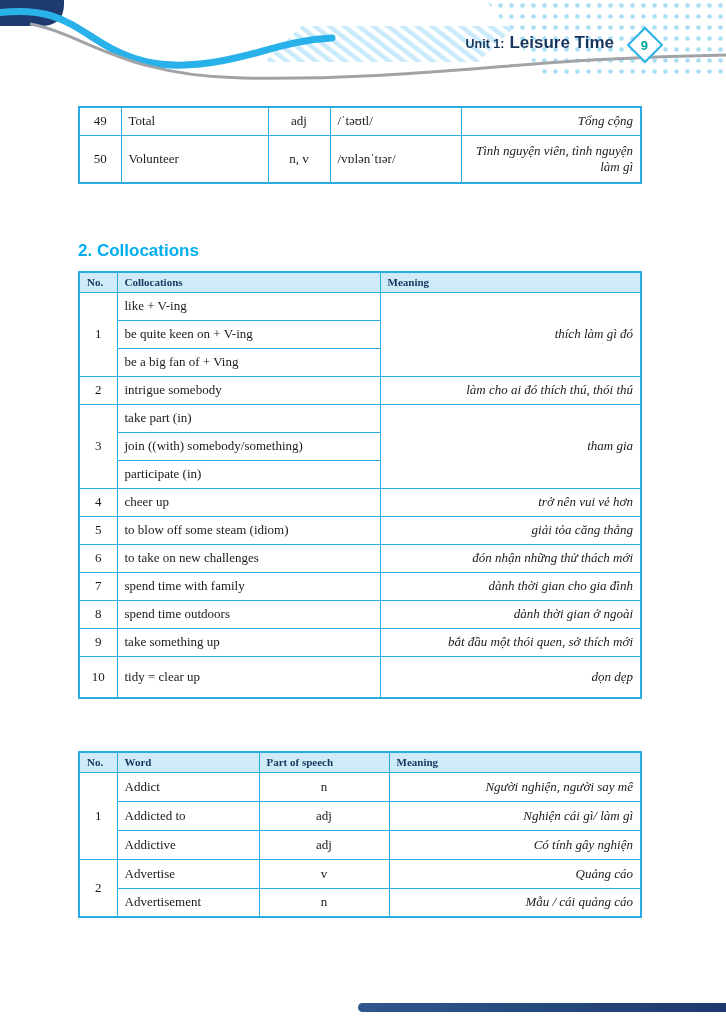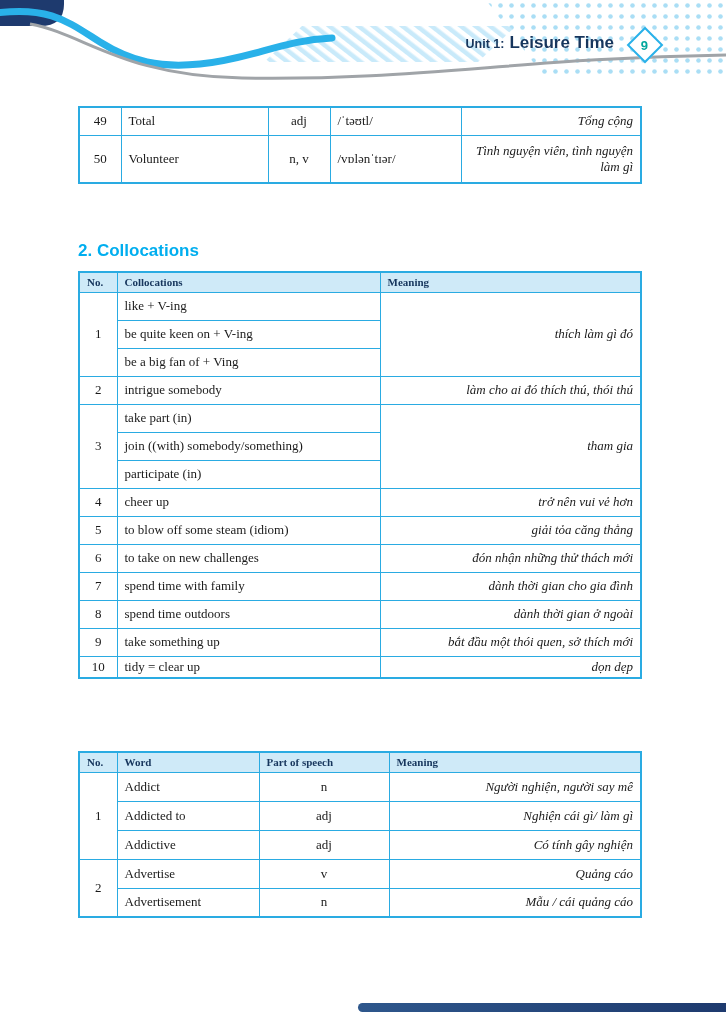--- a/index.html
+++ b/index.html
@@ -187,21 +187,21 @@
       <tr style="height:28px">
         <td class="no">8</td>
         <td class="item">spend time outdoors</td>
         <td class="meaning">dành thời gian ở ngoài</td>
       </tr>
       <tr style="height:28px">
         <td class="no">9</td>
         <td class="item">take something up</td>
         <td class="meaning">bắt đầu một thói quen, sở thích mới</td>
       </tr>
-      <tr style="height:21px">
+      <tr style="height:42px">
         <td class="no">10</td>
         <td class="item">tidy = clear up</td>
         <td class="meaning">dọn dẹp</td>
       </tr>
     </tbody>
   </table>
 
   <div class="section-heading" id="heading-wordform">3. Word formation</div>
 
   <table class="tbl" id="wf-table">

